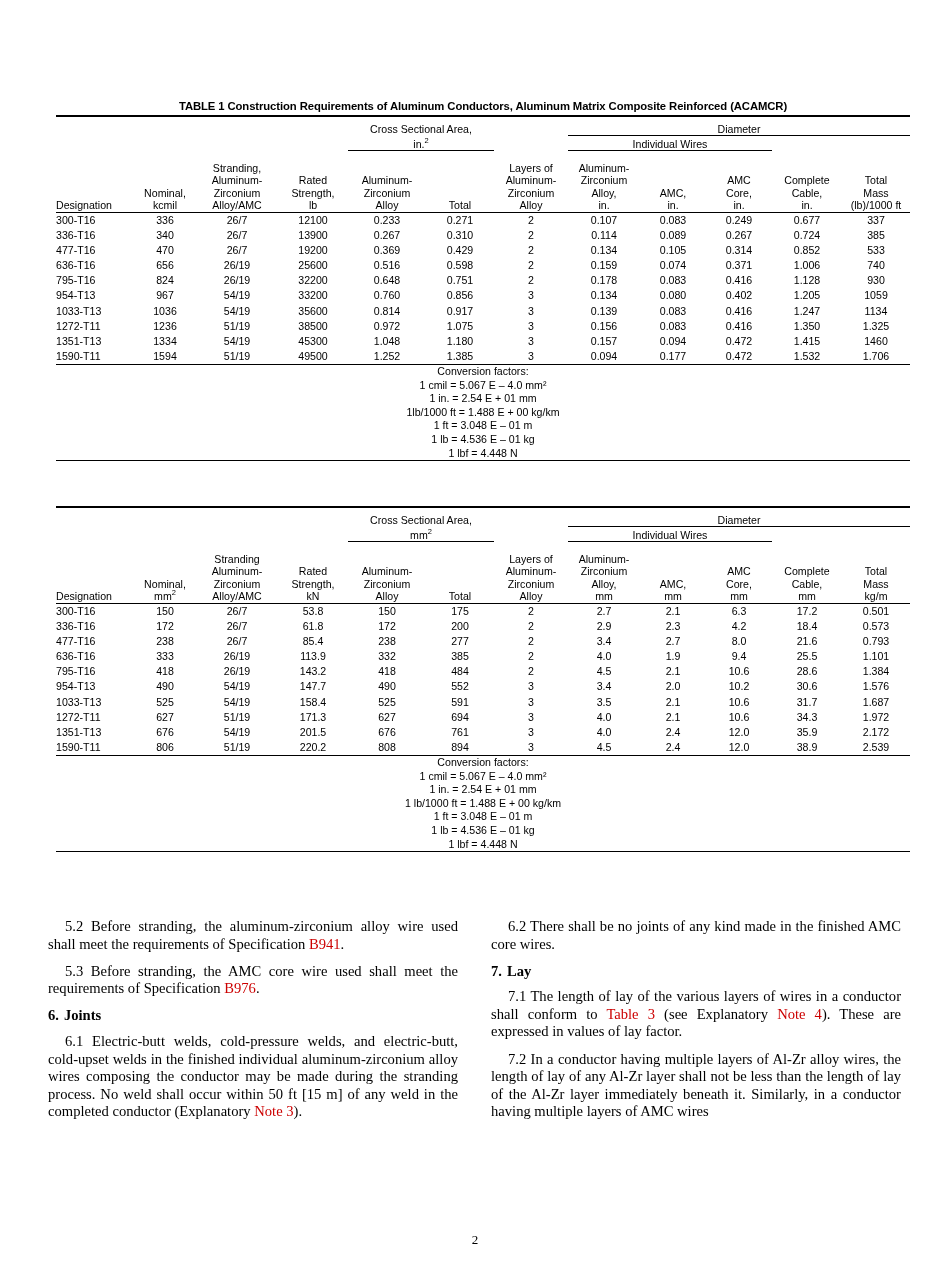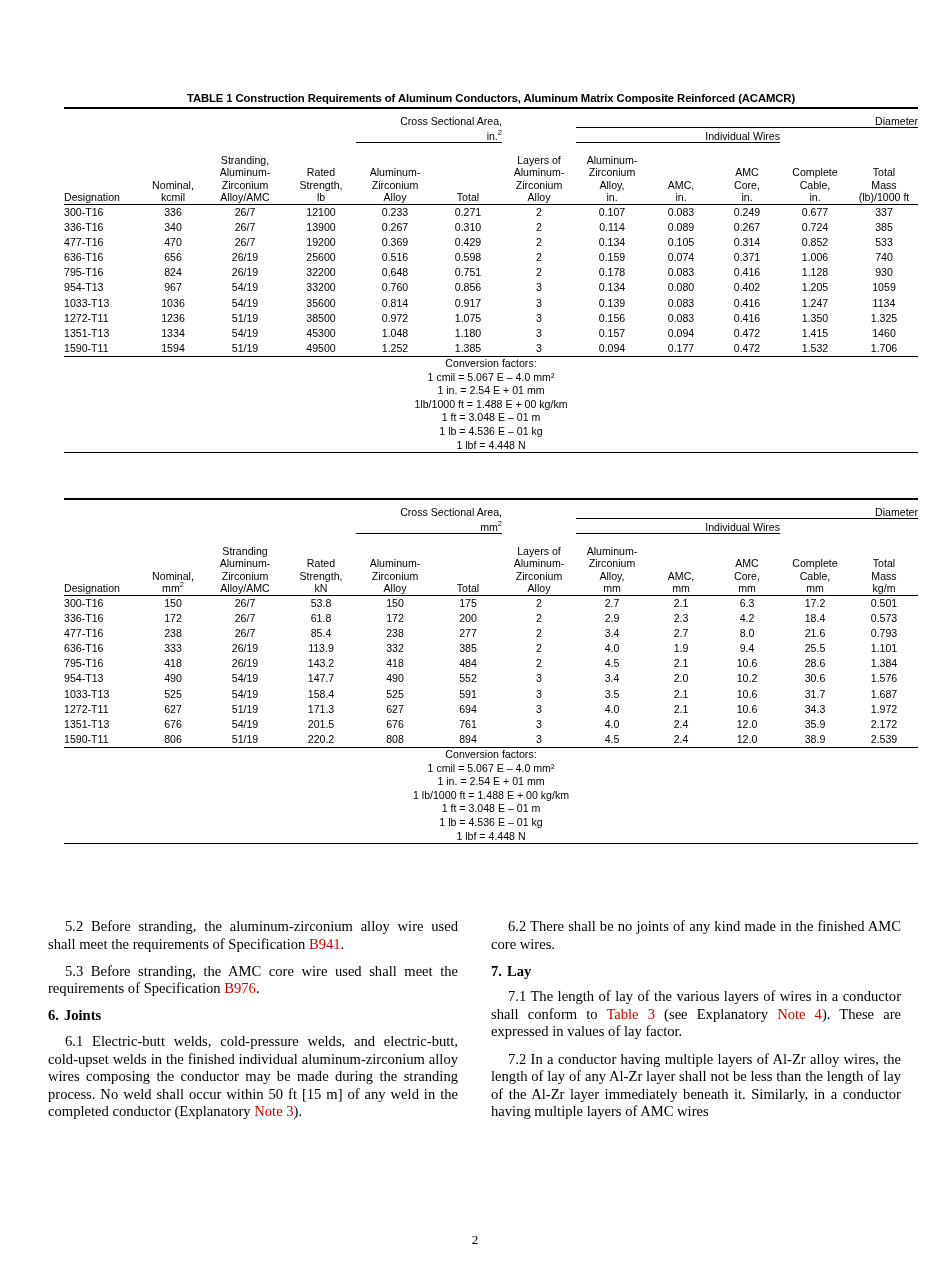--- a/index.html
+++ b/index.html
@@ -17,41 +17,41 @@
   .runhead {
     position:absolute; top:44px; left:0; width:950px;
     text-align:center;
     font-family:"Liberation Sans", sans-serif;
     font-weight:bold; font-size:17px; letter-spacing:0.2px;
     display:flex; justify-content:center; align-items:center; gap:9px;
   }
   .astm-logo { display:inline-block; width:40px; height:24px; }
 
   
-  .table-block { position:absolute; left:64px; width:854px; }
+  .table-block { position:absolute; left:56px; width:854px;margin-top:8px; }
   .tbl-title {
     font-family:"Liberation Sans", sans-serif;
     font-weight:bold; font-size:11.3px;
     text-align:center; margin-bottom:3px;
     letter-spacing:-0.1px;
   }
   table.astm {
     width:854px; border-collapse:collapse;
     font-family:"Liberation Sans", sans-serif;
     font-size:10.6px;
   }
   table.astm td, table.astm th { padding:0; font-weight:normal; }
 
   tr.hdr-rule-top > td { border-top:2.6px solid #000; height:2px; }
   tr.hdr-rule-under > td { border-bottom:1.1px solid #000; }
   tr.body-first > td { border-top:1.1px solid #000; }
 
   .spanrule { border-bottom:1px solid #000; }
 
-  th.grp, td.grp { text-align:right; vertical-align:bottom; }
+  th.grp, td.grp { text-align:center; vertical-align:bottom; }
   td.cell { text-align:center; vertical-align:bottom; line-height:12.6px; white-space:nowrap; }
   td.cell-left { text-align:left; vertical-align:bottom; line-height:12.6px; white-space:nowrap; }
   td.datacell { text-align:center; line-height:15.1px; white-space:nowrap; }
   td.datacell-left { text-align:left; line-height:15.1px; white-space:nowrap; }
 
   .hdr-stack { line-height:12.6px; }
 
   .convbox {
     font-family:"Liberation Sans", sans-serif;
     font-size:10.6px; text-align:center; line-height:13.6px;

